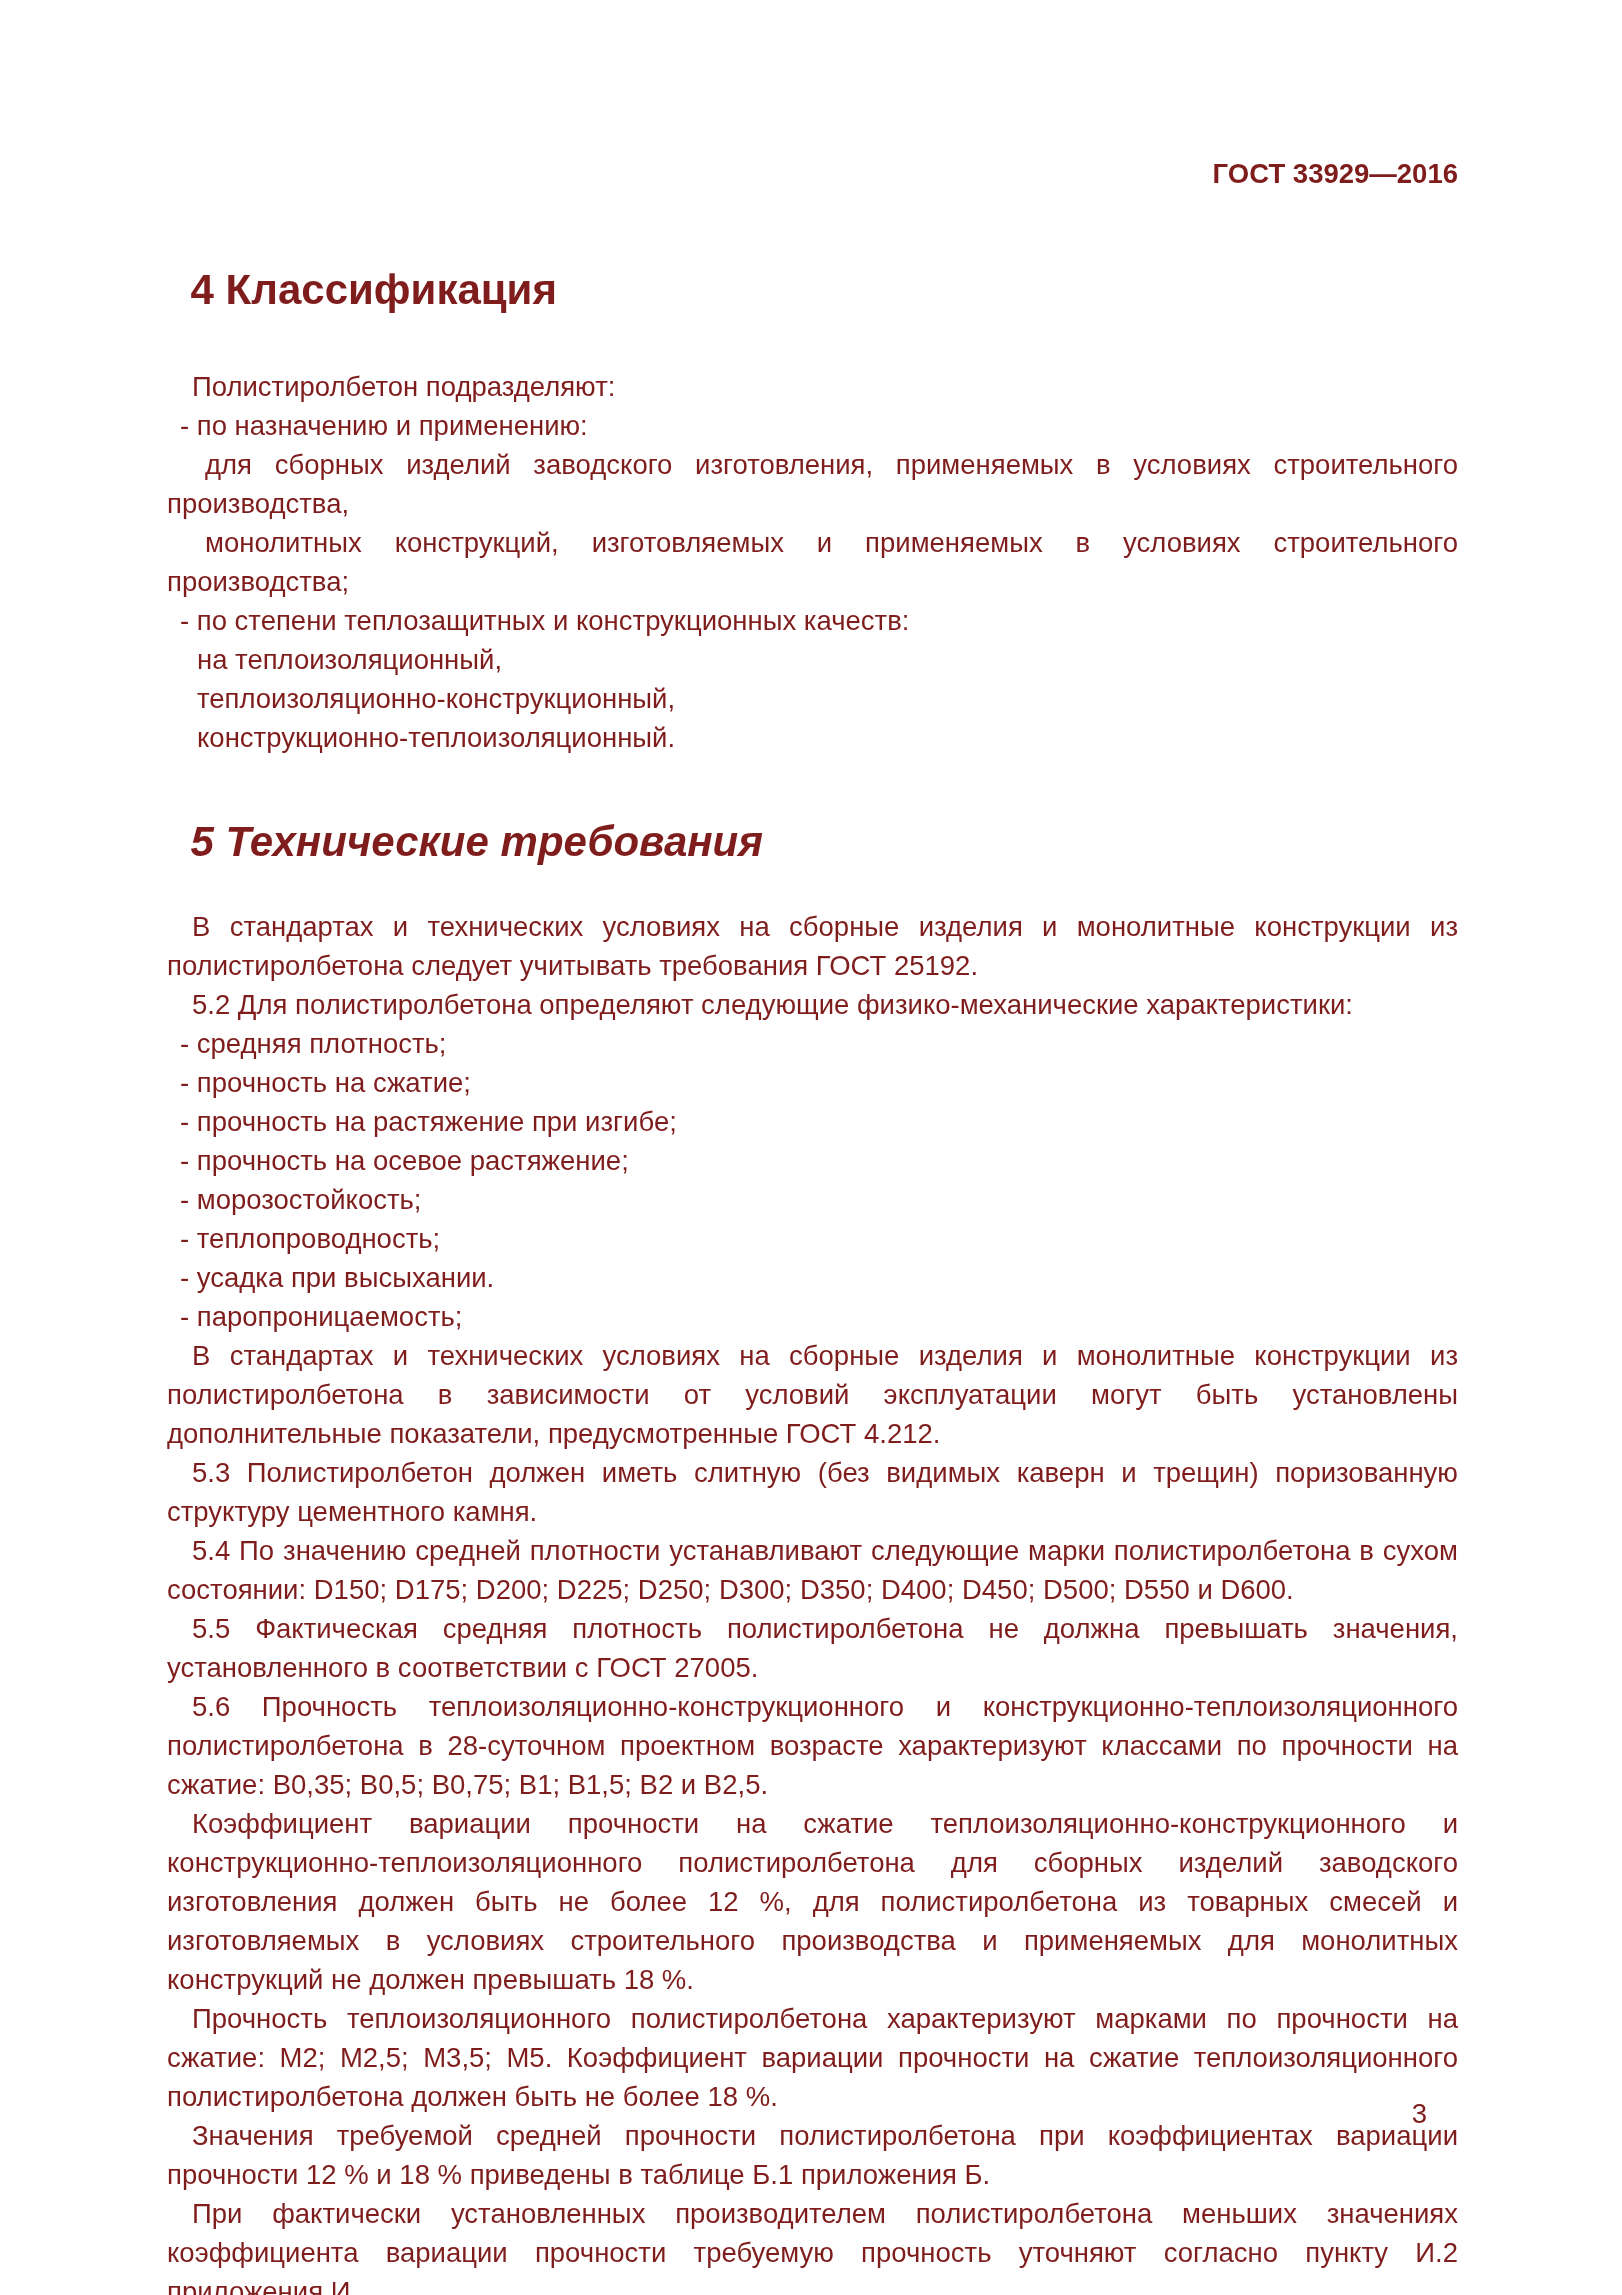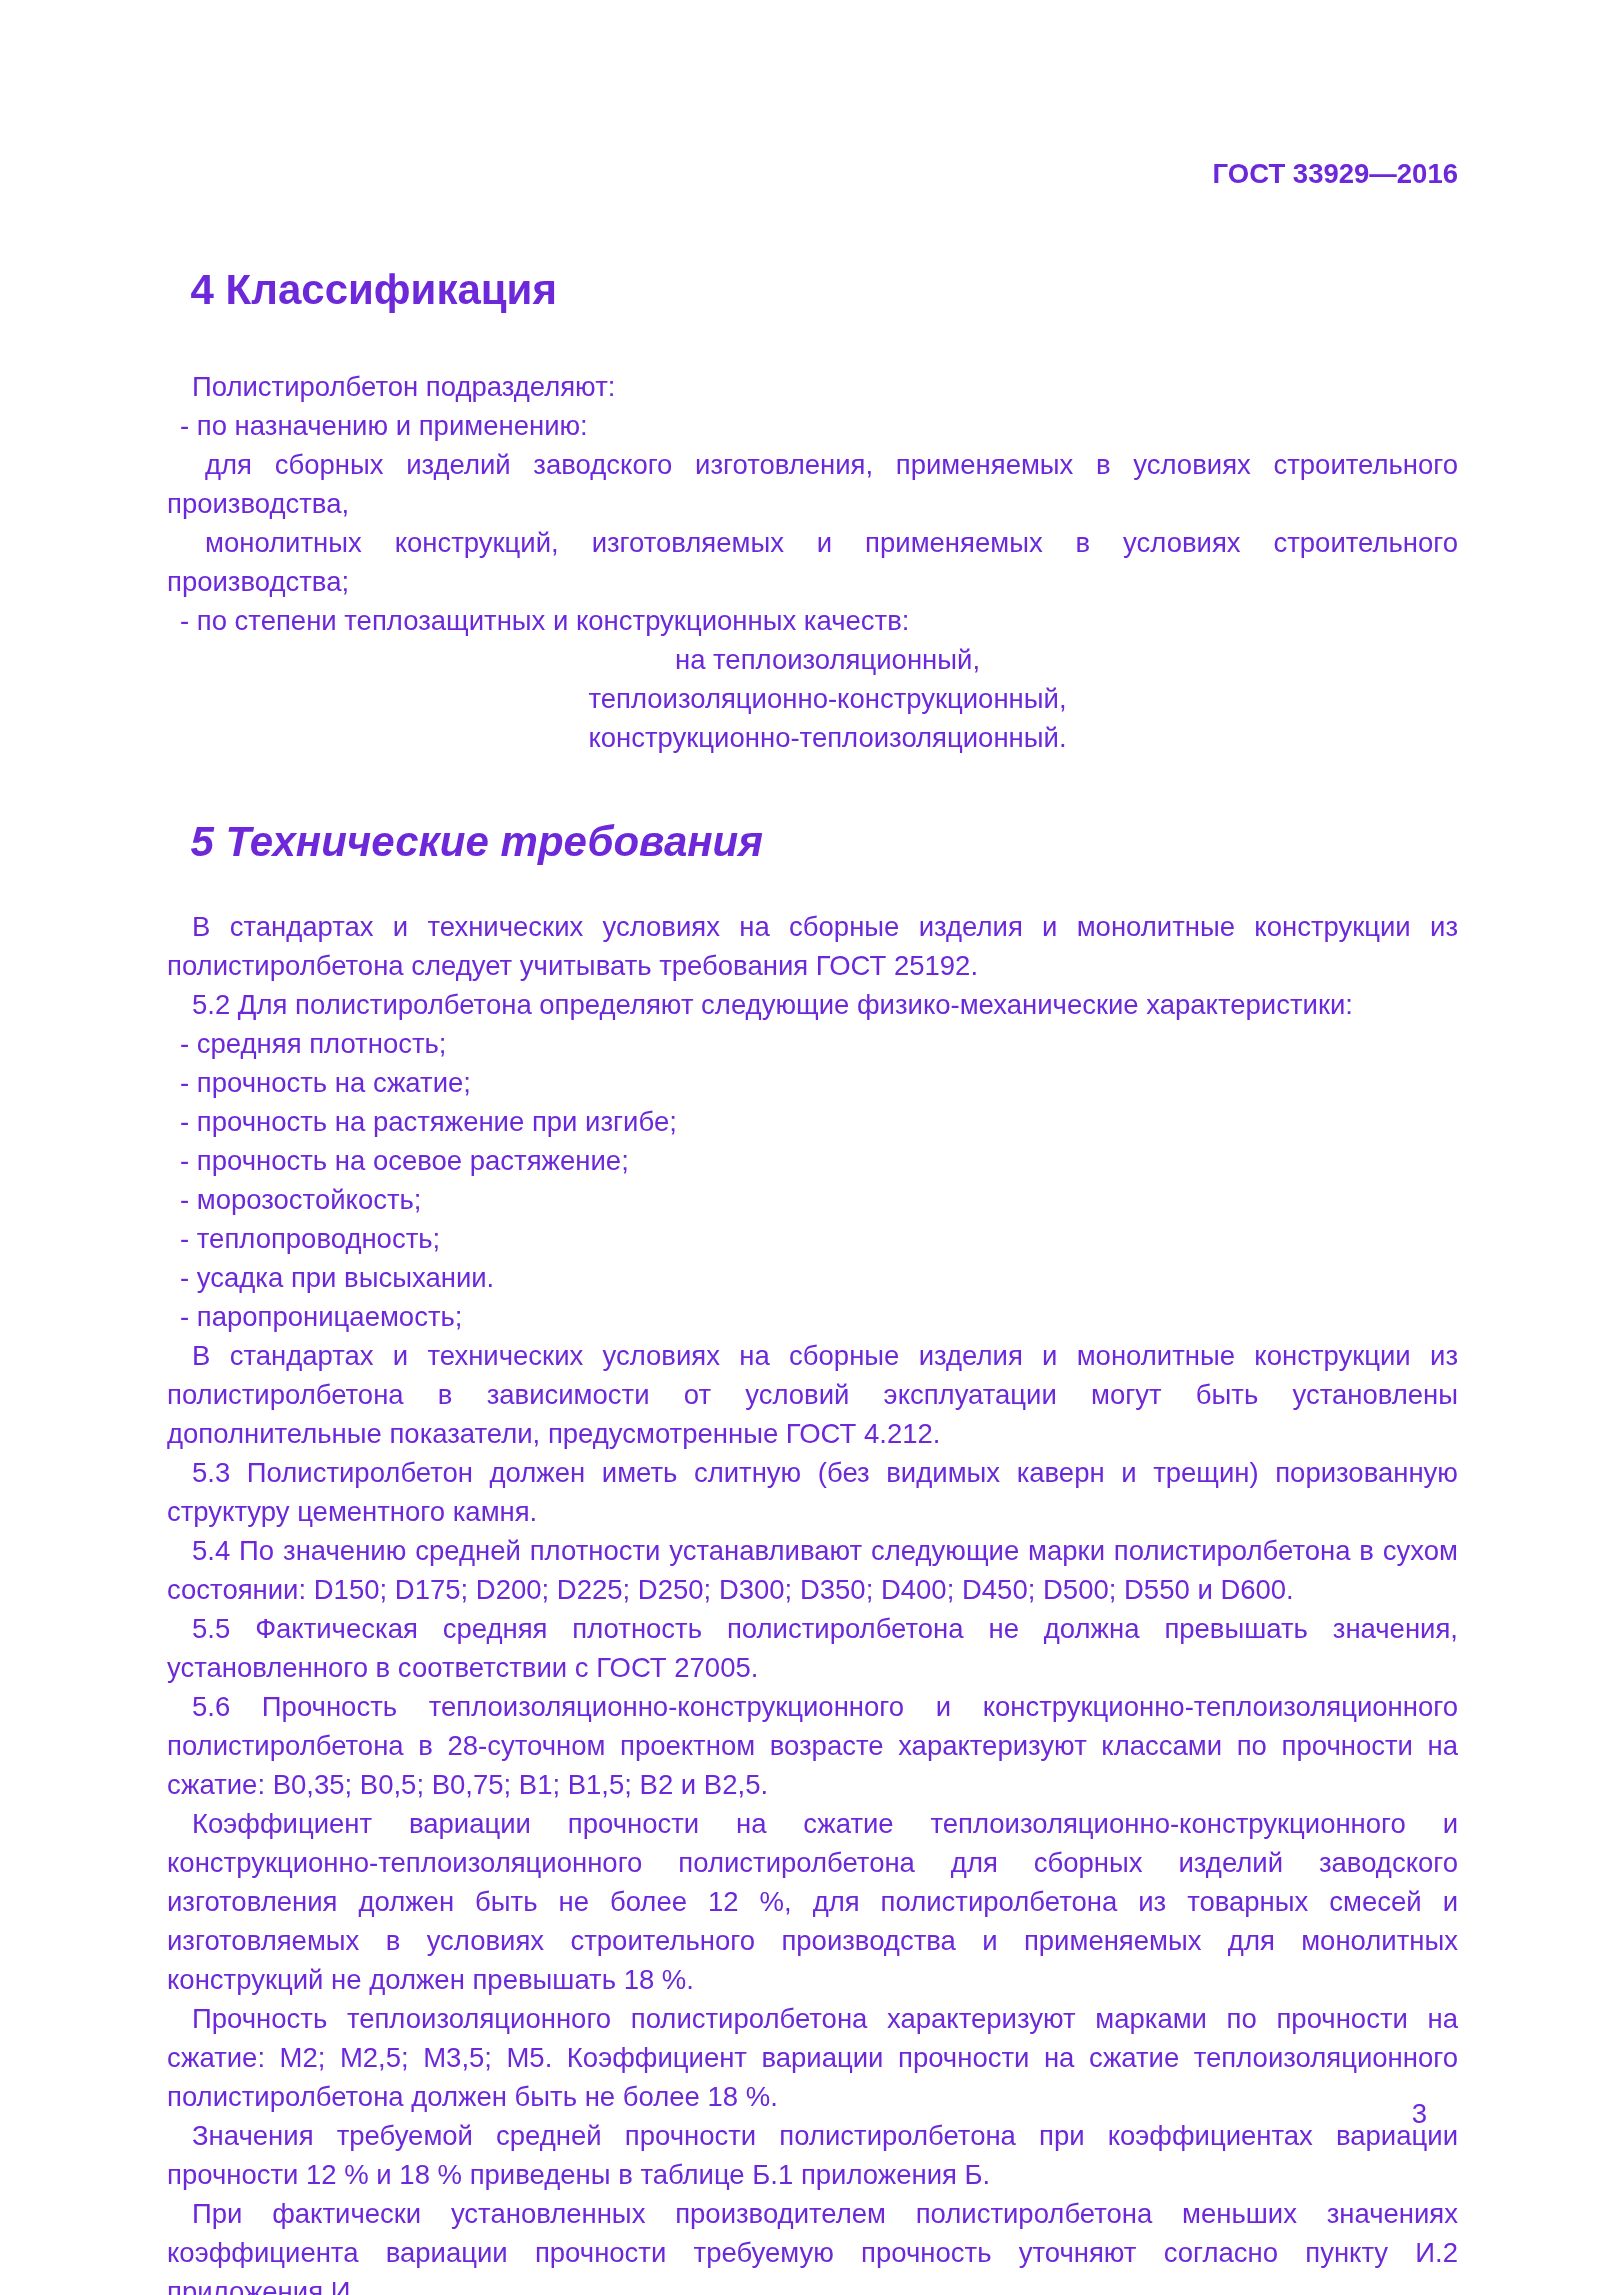--- a/index.html
+++ b/index.html
@@ -6,21 +6,21 @@
     margin: 0;
     padding: 0;
     background: #ffffff;
   }
   .page {
     position: relative;
     width: 1623px;
     height: 2295px;
     box-sizing: border-box;
     background: #ffffff;
-    color: #6d28d9;
+    color: #7f1d1d;
     font-family: "Liberation Sans", sans-serif;
     font-size: 27.5px;
     line-height: 39px;
     padding: 154px 165px 0 167px;
     overflow: hidden;
   }
   .doc-header {
     text-align: right;
     font-weight: bold;
     margin: 0 0 77px 0;
@@ -36,21 +36,21 @@
     margin-bottom: 46px;
     font-style: italic;
   }
   p {
     margin: 0;
     text-align: justify;
   }
   p.body { text-indent: 25px; }
   p.dash { padding-left: 13px; text-align: left; }
   p.hang { text-indent: 38px; }
-  p.sub2 { padding-left: 30px; text-align: center; }
+  p.sub2 { padding-left: 30px; text-align: left; }
   .page-number {
     position: absolute;
     right: 196px;
     bottom: 162px;
     font-size: 27.5px;
   }
 </style>
 </head>
 <body>
 

